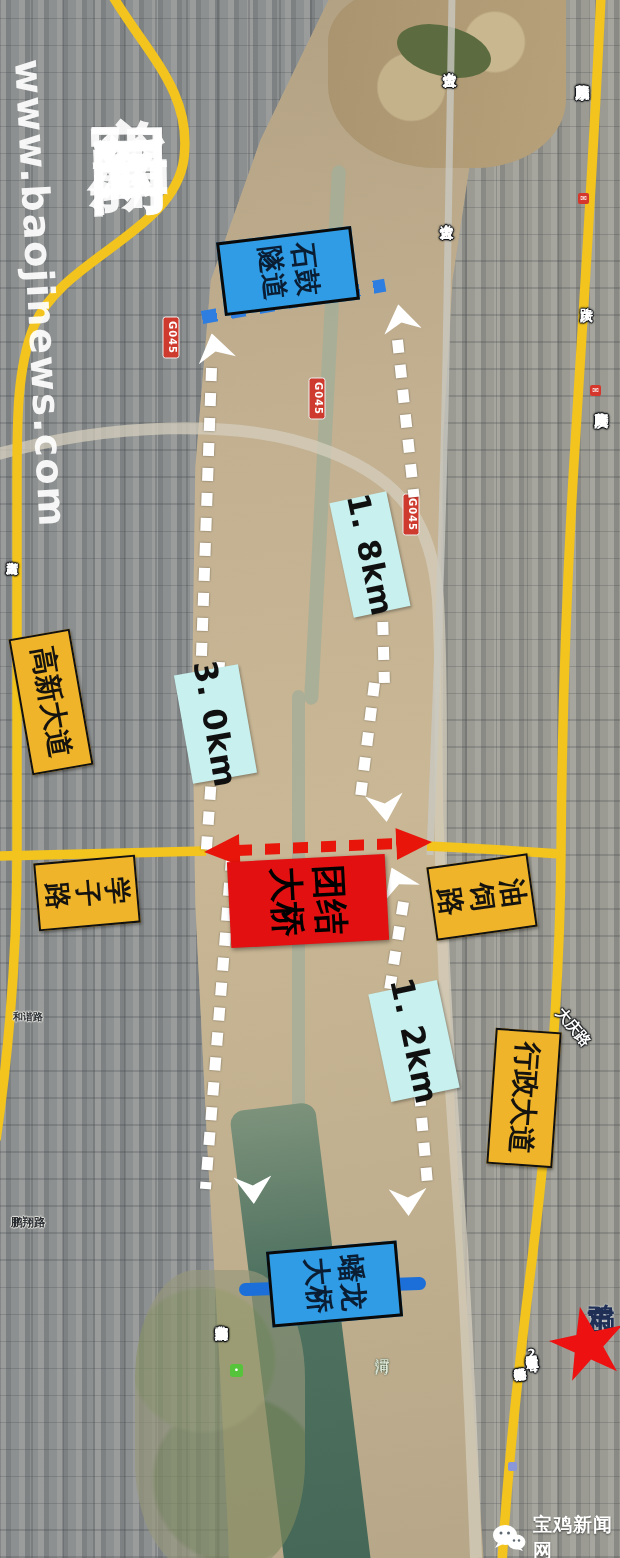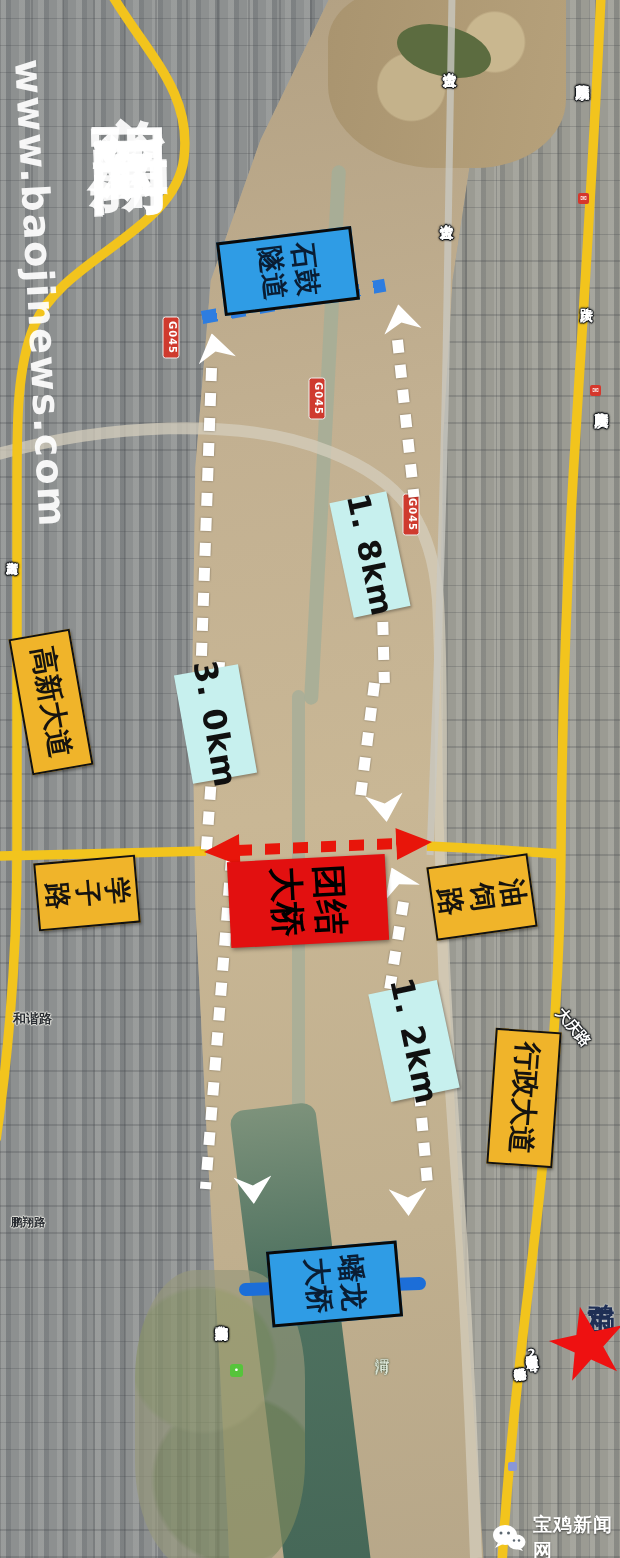--- a/index.html
+++ b/index.html
@@ -117,21 +117,21 @@
   <div class="abs gshield" style="left:296px;top:390px;transform:rotate(90deg);">G045</div>
   <div class="abs gshield" style="left:390px;top:506px;transform:rotate(90deg);">G045</div>
   <div class="abs vlabel" style="left:372px;top:1346px;font-size:15px;letter-spacing:2px;color:rgba(228,238,224,.9);text-shadow:0 0 2px #243;z-index:10;">渭河</div>
   <div class="abs vlabel halo" style="left:212px;top:1316px;font-size:13px;z-index:10;">宝鸡都市高尔夫会所</div>
   <div class="abs gicon" style="left:230px;top:1364px;">•</div>
   <div class="abs vlabel halo" style="left:523px;top:1346px;font-size:12.5px;transform:rotate(-7deg);z-index:10;">中国建设银行24</div>
   <div class="abs vlabel halo" style="left:509px;top:1358px;font-size:12.5px;transform:rotate(-7deg);z-index:10;">小时自助银行</div>
   <div class="abs bicon" style="left:508px;top:1462px;"></div>
   <div class="abs bicon" style="left:503px;top:1535px;"></div>
   <div class="abs vlabel" style="left:584px;top:1283px;font-size:27px;line-height:1.3;font-weight:700;color:#1f2f55;text-shadow:0 0 2px rgba(240,245,255,.85);z-index:12;">宝鸡市</div>
-  <div class="abs halor" style="left:13px;top:1010px;font-size:13px;z-index:10;">和谐路</div>
+  <div class="abs halor" style="left:13px;top:1010px;font-size:10px;z-index:10;">和谐路</div>
   <div class="abs halor" style="left:11px;top:1215px;font-size:11.5px;z-index:10;">鹏翔路</div>
   <div class="abs vlabel halo" style="left:4px;top:552px;font-size:12px;transform:rotate(3deg);z-index:10;">高新大道</div>
 
   <div class="abs ahead" style="left:196px;top:333px;transform:rotate(-12deg);"></div>
   <div class="abs dseg" style="left:206px;top:368px;height:295px;transform:rotate(2deg);"></div>
   <div class="abs dseg" style="left:214px;top:662px;height:198px;transform:rotate(4deg);"></div>
   <div class="abs dseg" style="left:226px;top:858px;height:332px;transform:rotate(4.5deg);"></div>
   <div class="abs ahead" style="left:234px;top:1172px;transform:rotate(177deg);"></div>
 
   <div class="abs ahead" style="left:382px;top:304px;transform:rotate(-10deg);"></div>

